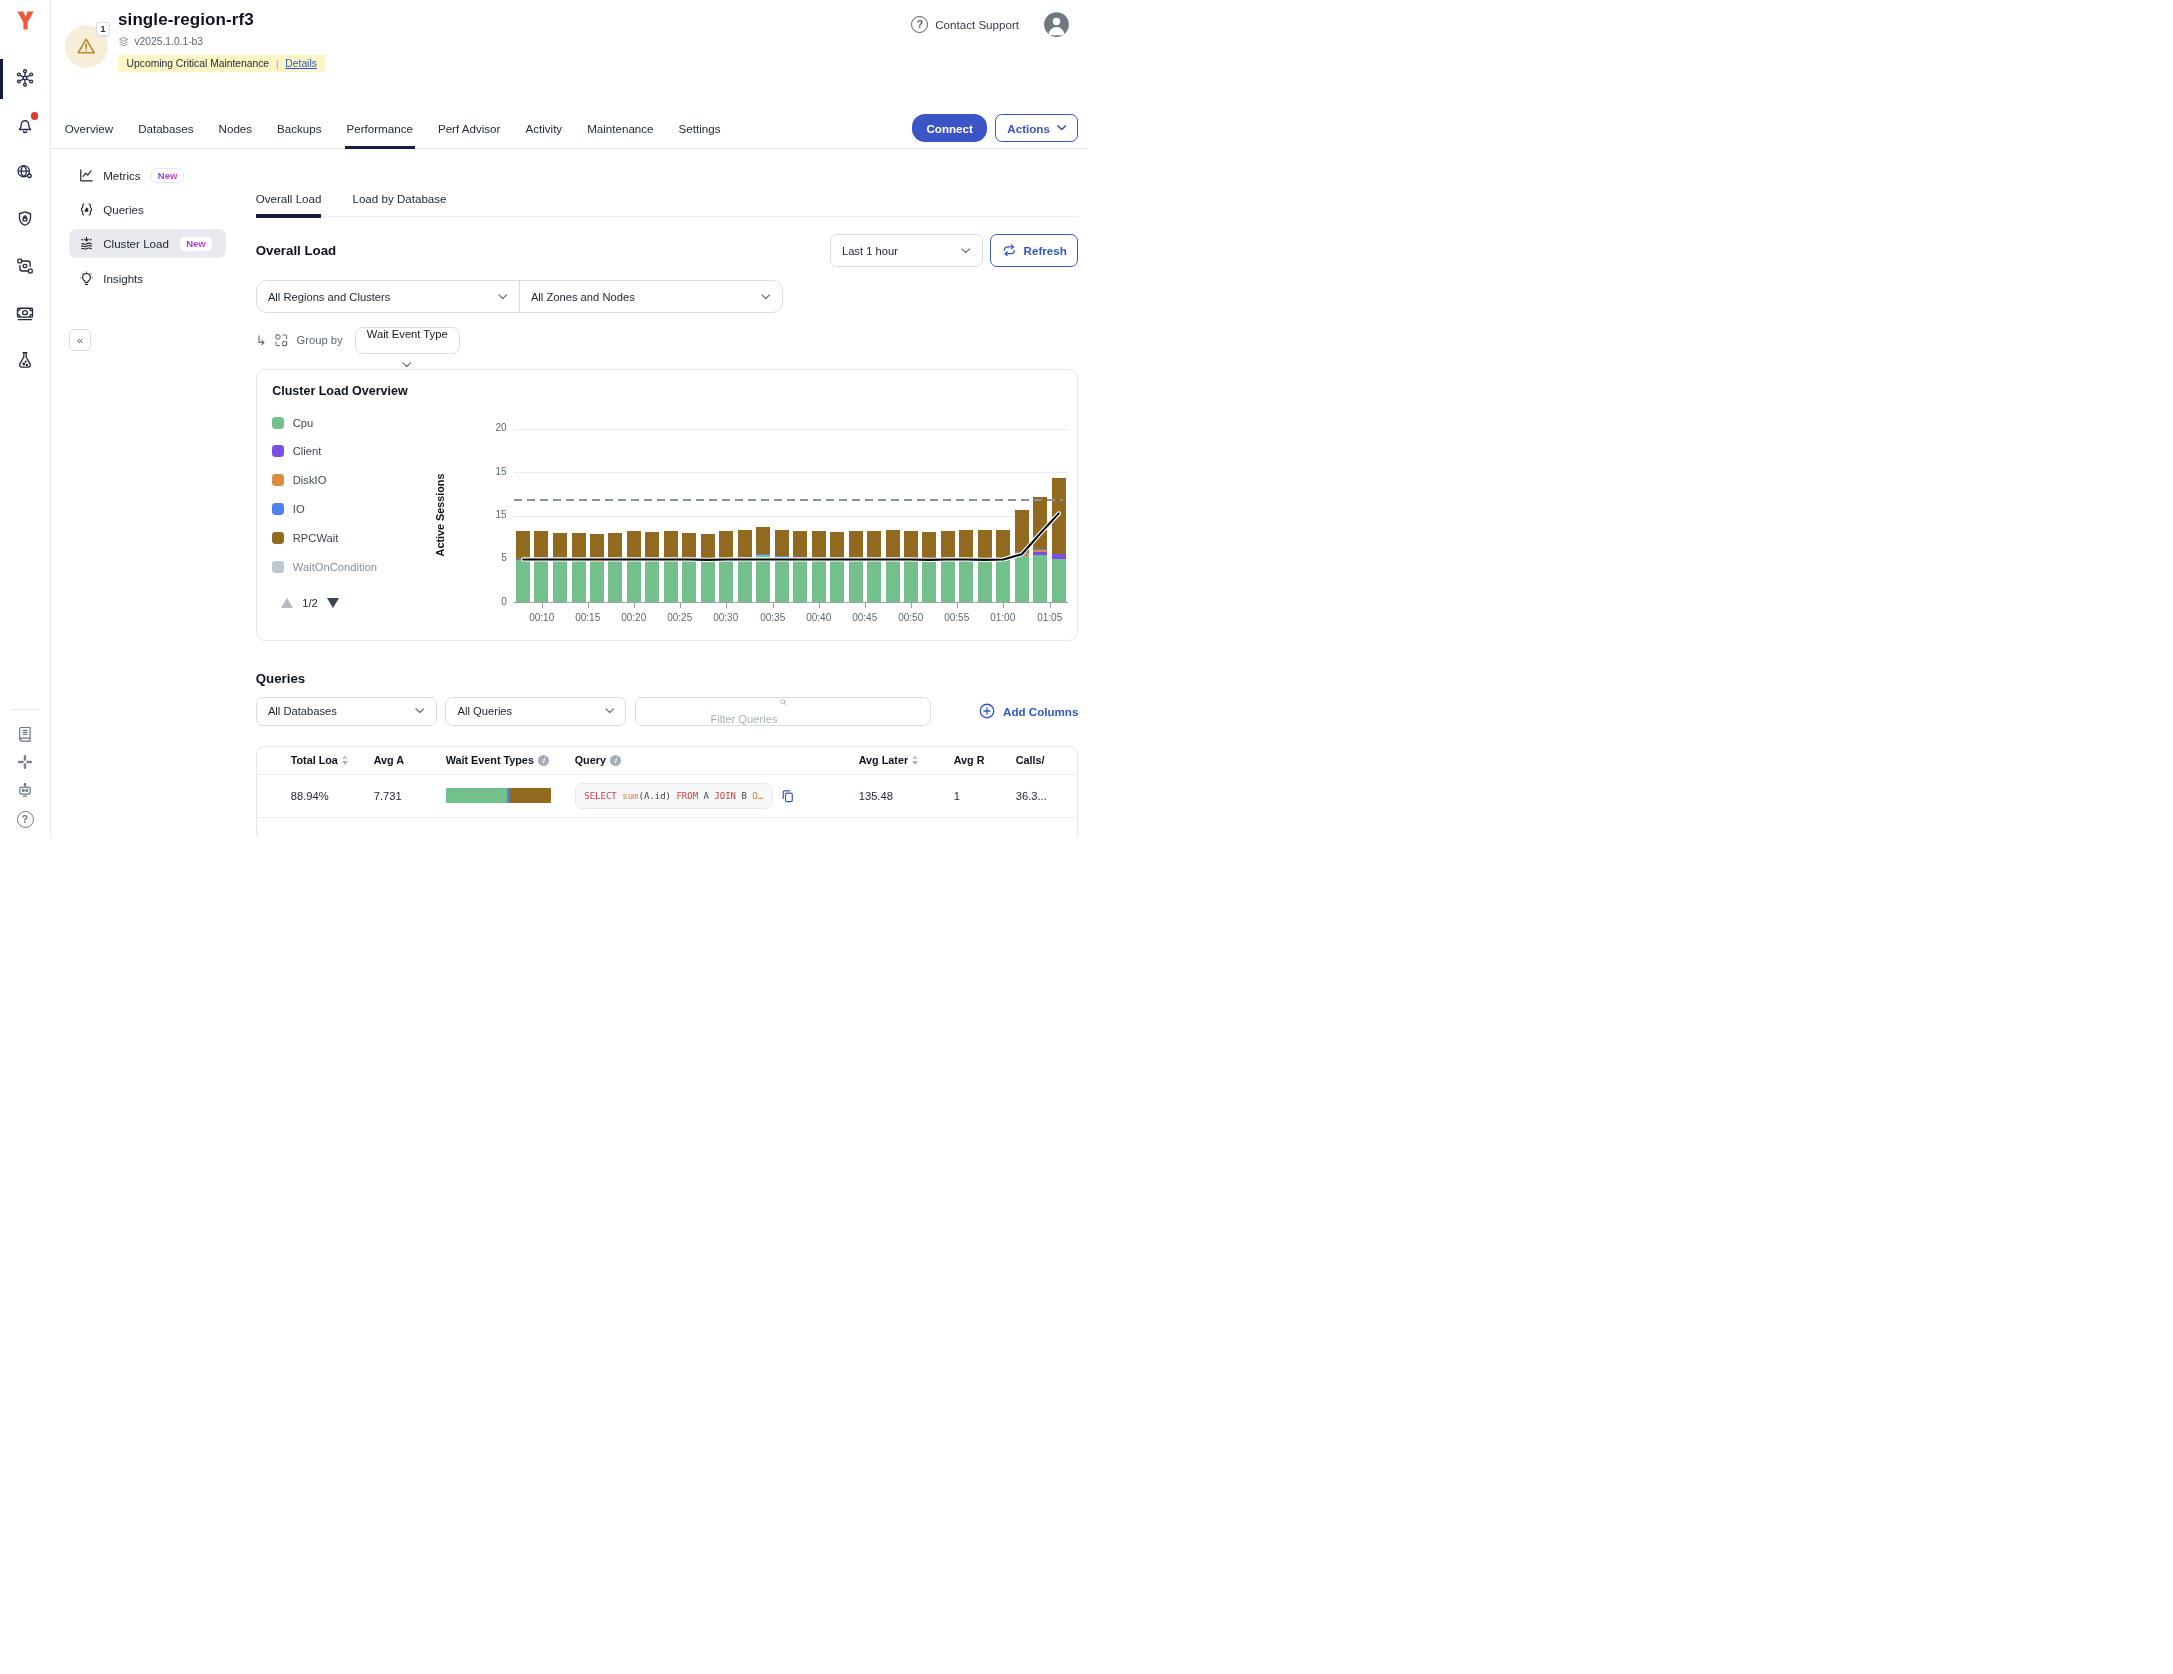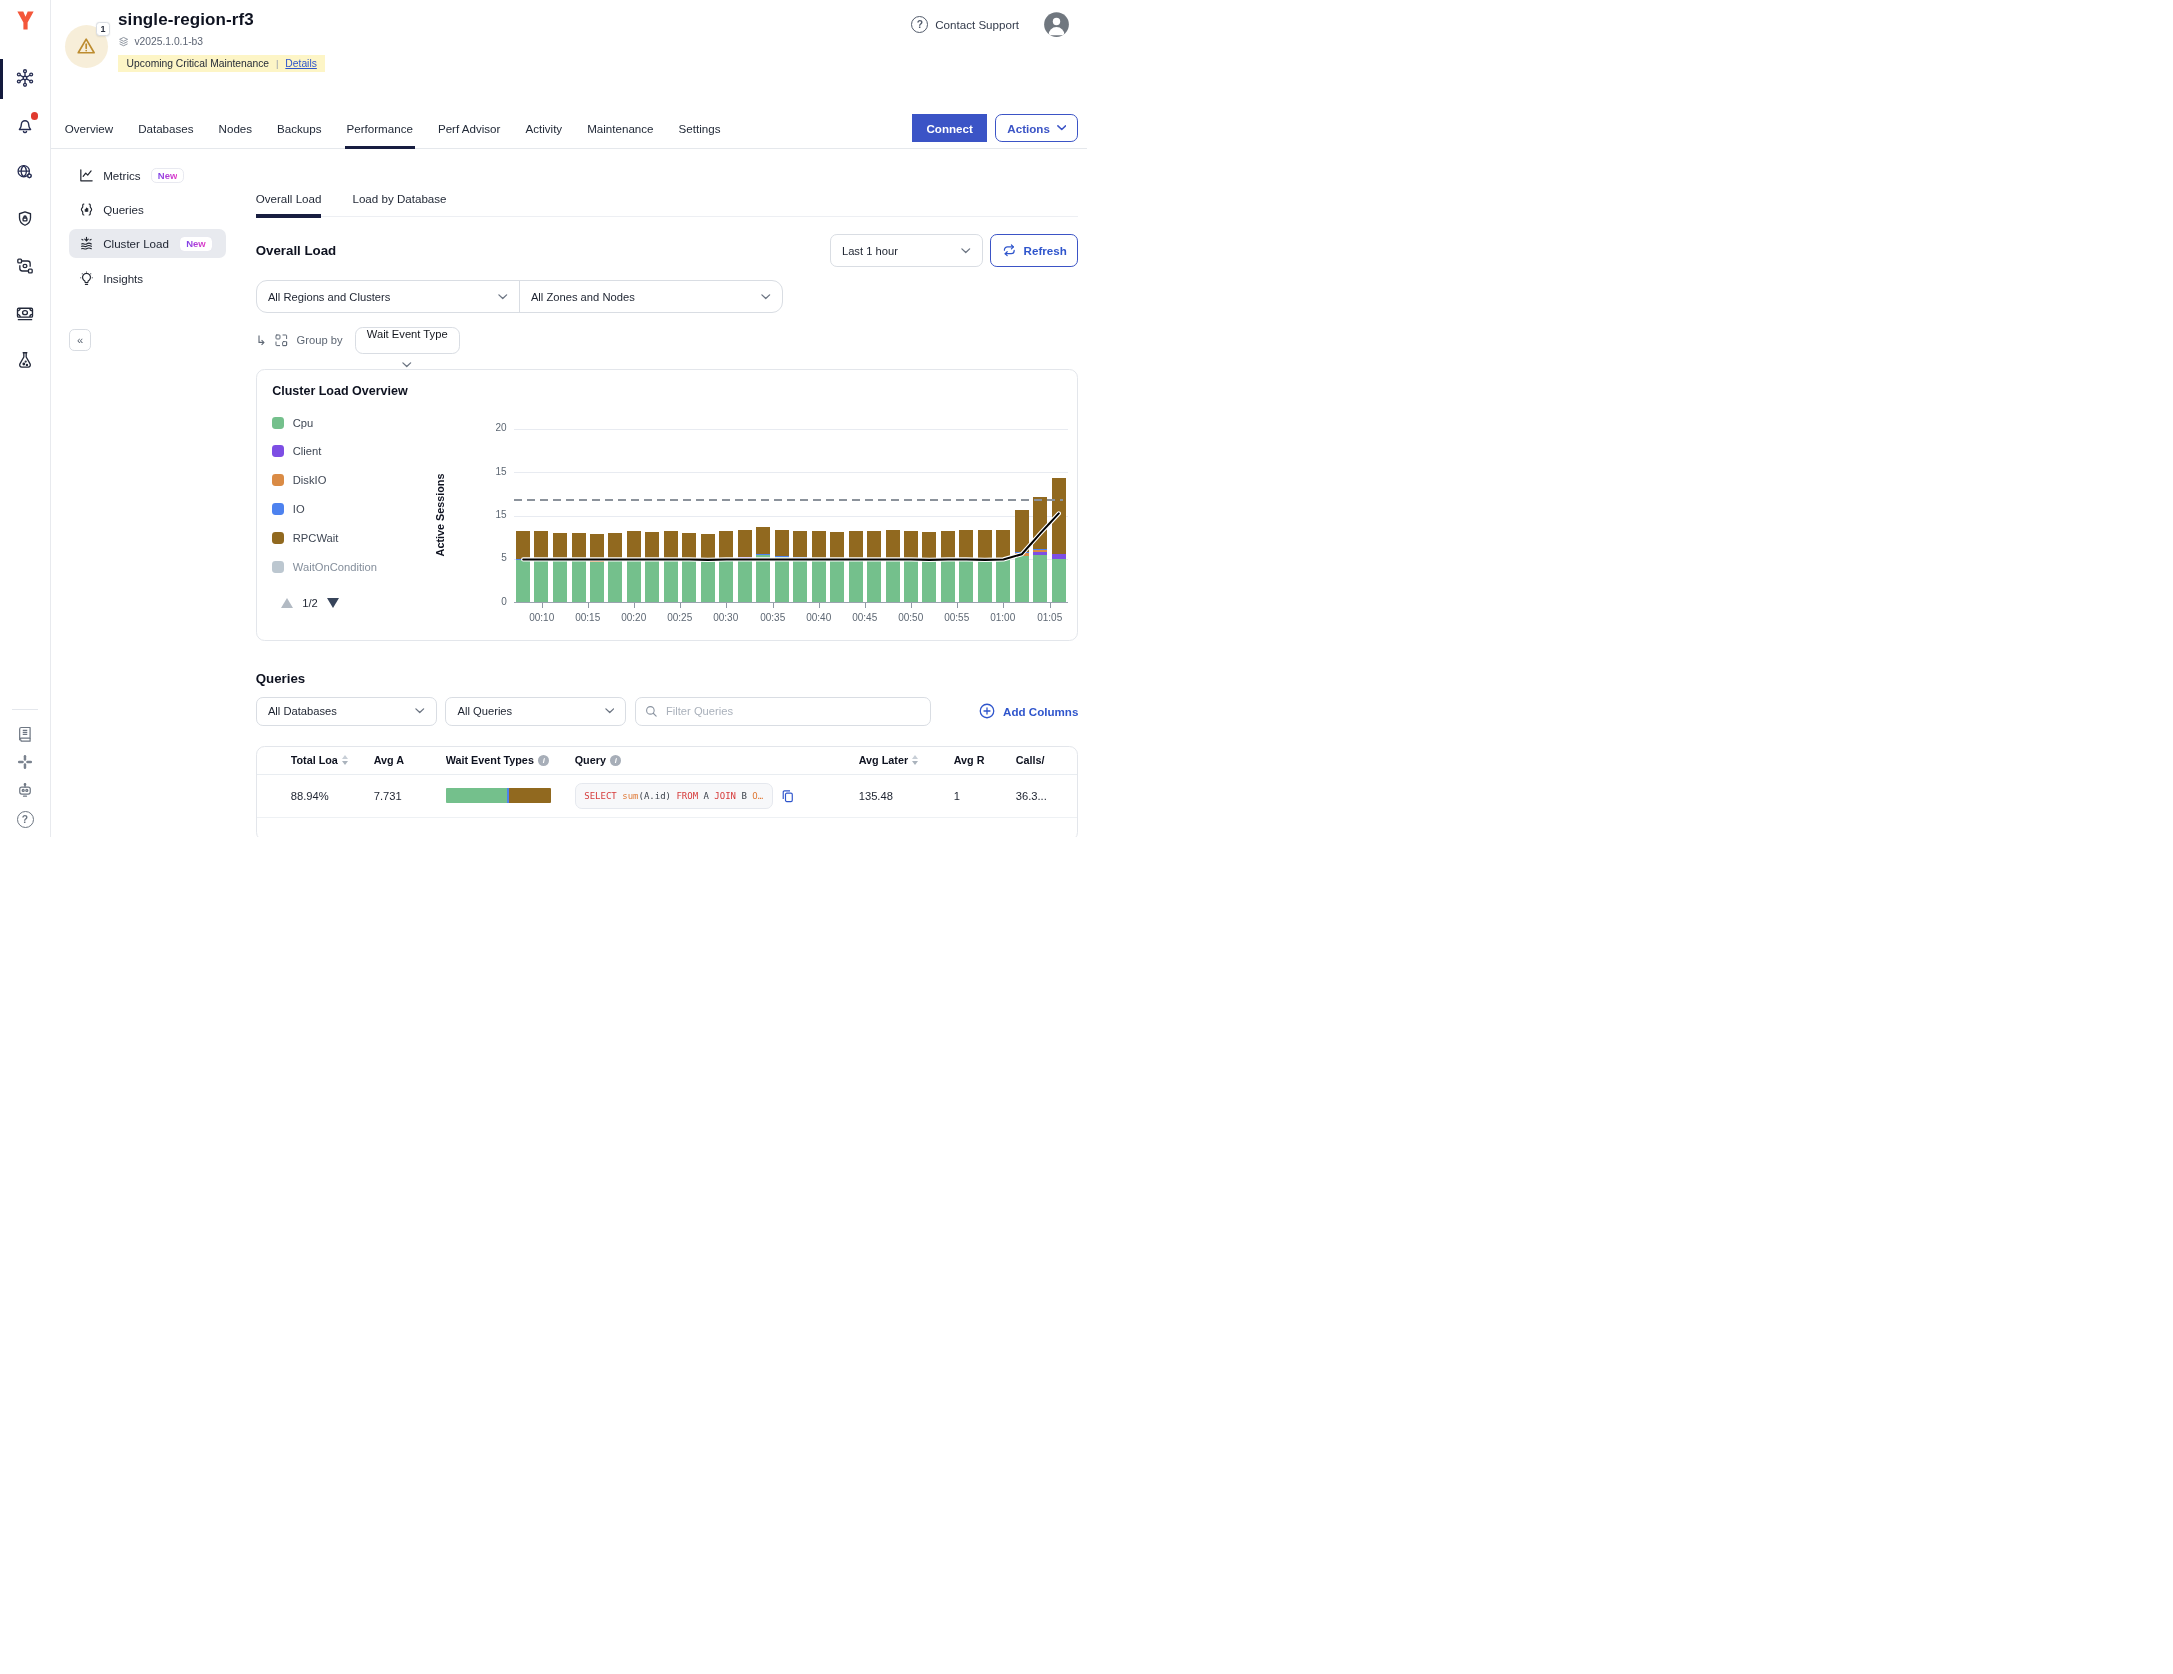--- a/index.html
+++ b/index.html
@@ -50,21 +50,21 @@
 
   
   .tabs-row { position:relative; height:41px; flex:0 0 auto; border-bottom:0.9px solid #e5e8ec;
     display:flex; align-items:center; padding:0 8.6px 0 13.8px; }
   .tabs { display:flex; gap:25px; height:100%; }
   .tab { position:relative; display:flex; align-items:center; font-size:11.6px; font-weight:500;
     color:#222a38; cursor:pointer; white-space:nowrap; }
   .tab.active::after { content:""; position:absolute; left:-1.7px; right:-1.7px; bottom:-0.9px; height:3.4px; background:#171d40; }
   .tab-actions { margin-left:auto; display:flex; gap:7.7px; }
   .btn-connect { height:28px; padding:0 14.6px; background:#3b54c6; color:#fff; font-size:11.6px; font-weight:700;
-    border:none; border-radius:0; cursor:pointer; font-family:inherit; }
+    border:none; border-radius:13px; cursor:pointer; font-family:inherit; }
   .btn-actions { height:28px; padding:0 11.2px; background:#fff; color:#3b54c6; font-size:11.6px; font-weight:700;
     border:1.3px solid #3b54c6; border-radius:6.9px; cursor:pointer; font-family:inherit;
     display:flex; align-items:center; gap:6.9px; }
 
   
   .body-row { flex:1; display:flex; min-height:0; }
   .subnav { flex:0 0 203px; padding:12px 0 0 18px; }
   .subnav-item { width:157px; height:29px; margin-bottom:5.2px; display:flex; align-items:center; gap:8.6px;
     padding:0 8.6px; border-radius:6.9px; cursor:pointer; font-size:11.6px; font-weight:500; color:#1d2330; }
   .subnav-item.active { background:#e8eaef; }
@@ -136,21 +136,21 @@
     background:repeating-linear-gradient(90deg,#8b929b 0 7.7px,transparent 7.7px 13px); }
   .trend-svg { position:absolute; left:0; top:0; z-index:6; overflow:visible; }
   .tickmark { position:absolute; top:174px; width:0.9px; height:5.2px; background:#8f98a4; }
   .xtick { position:absolute; top:183px; transform:translateX(-50%); font-size:10px; color:#5d6773; }
 
   
   .queries-head { margin-top:30px; font-size:13.3px; font-weight:700; color:#0e1220; }
   .q-filters { margin-top:11.2px; display:flex; gap:8.6px; align-items:center; }
   .sel-db, .sel-q { width:181px; height:29px; }
   .search-box { width:296px; height:29px; border:0.9px solid #d9dde3; border-radius:6.9px; display:flex;
-    align-items:center; padding:0 8.6px; gap:6.9px; background:#fff; }
+    align-items:center; padding:0 8.6px; gap:6.9px; background:#fff;flex-direction:column; }
   .search-box input { border:none; outline:none; flex:1; font-size:11.2px; font-family:inherit; color:#1d2330; background:transparent; }
   .search-box input::placeholder { color:#aab1bb; }
   .add-cols { margin-left:auto; display:flex; align-items:center; gap:6.9px; color:#2f55cc; font-size:11.6px;
     font-weight:700; cursor:pointer; background:none; border:none; font-family:inherit; }
 
   
   .table-card { margin-top:20px; border:0.9px solid #e3e6eb; border-radius:8.6px; background:#fff; overflow:hidden; height:95px; }
   .tbl-grid { display:grid; grid-template-columns:83px 72px 129px 284px 95px 62px 1fr; padding-left:34px; align-items:center; }
   .tbl-head { height:28px; border-bottom:0.9px solid #e9edf1; }
   .th { display:flex; align-items:center; gap:4.3px; font-size:10.8px; font-weight:700; color:#0e1220;

